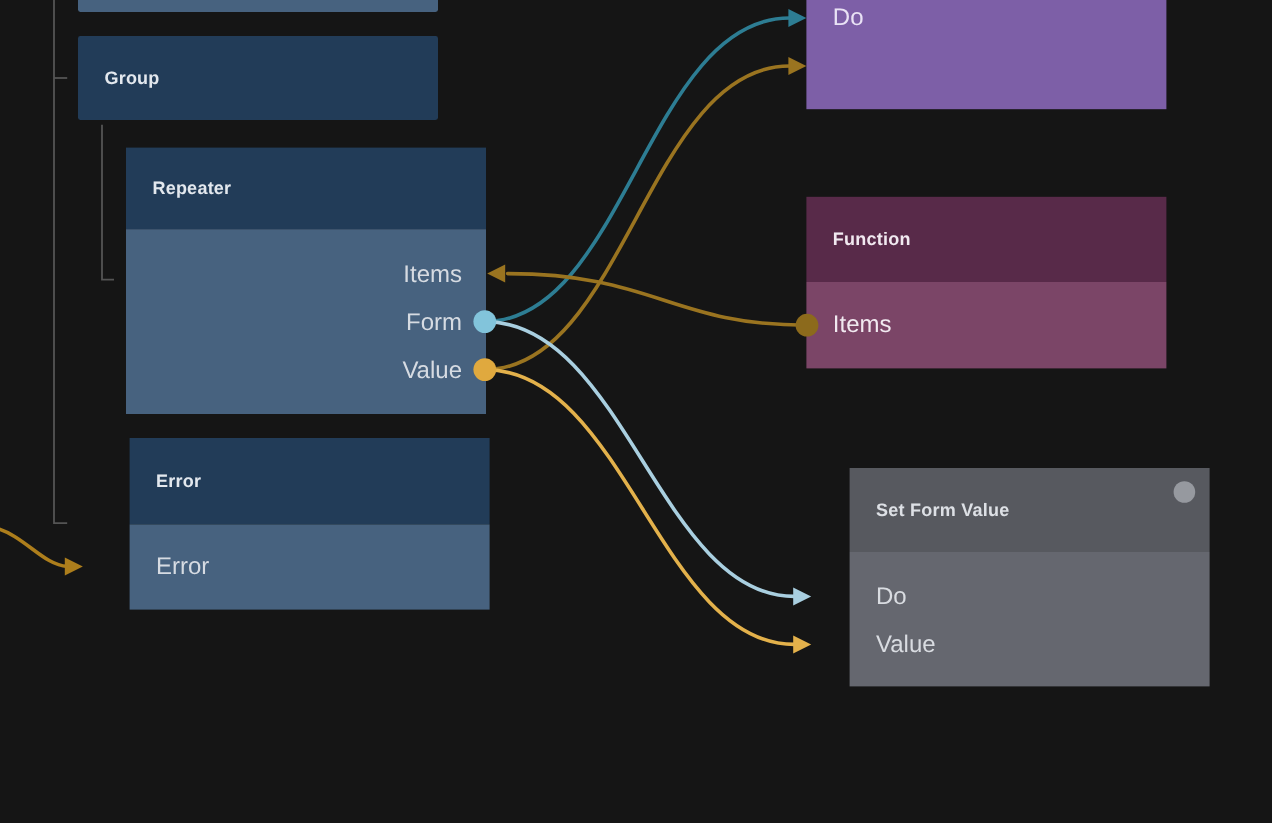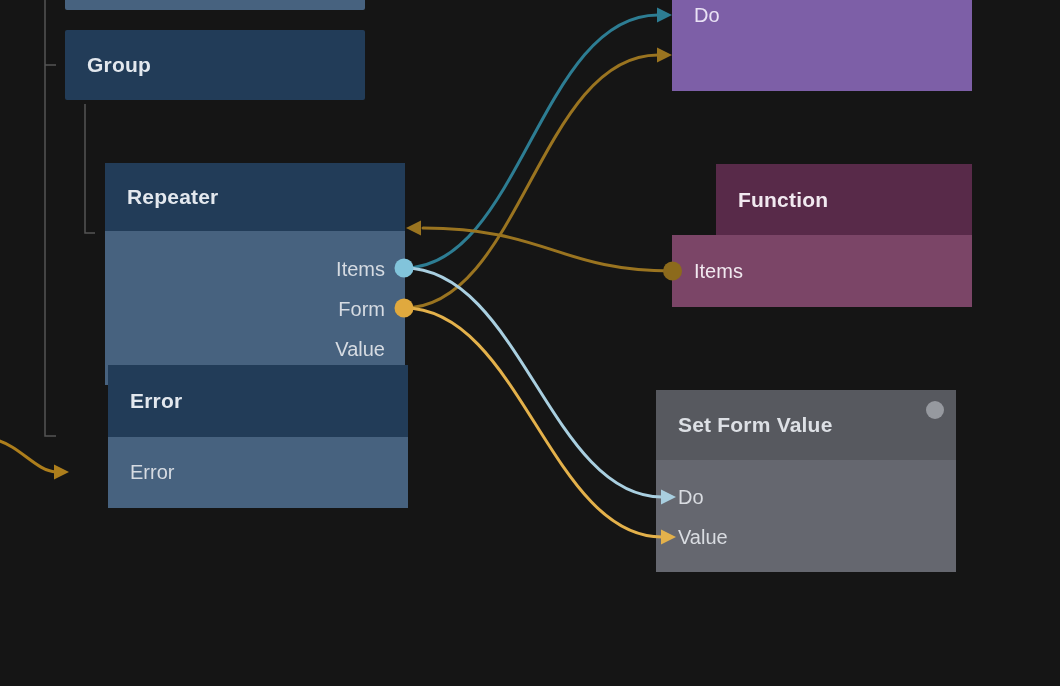--- a/index.html
+++ b/index.html
@@ -4,35 +4,35 @@
 <style>
   html,body { margin:0; padding:0; background:#151515; }
   .canvas {
     position:relative; width:1060px; height:686px; overflow:hidden;
     background:#151515;
     font-family:"Liberation Sans","DejaVu Sans",sans-serif;
   }
   .node { position:absolute; width:300px; border-radius:2px; }
   .node-header {
     height:70px; display:flex; align-items:center; box-sizing:border-box;
-    padding:0 22px; font-size:21px; font-weight:700; letter-spacing:0.2px;
+    padding:0 22px; font-size:15px; font-weight:700; letter-spacing:0.2px;
   }
   .node-body { box-sizing:border-box; }
   .port-row {
     height:40px; display:flex; align-items:center; box-sizing:border-box;
     padding:0 22px; font-size:20px; font-weight:400;
   }
   .port-row.right { justify-content:flex-end; padding-right:20px; }
 
   
   .blue  .node-header { background:#223c58; color:#e3e8ee; }
   .blue  .node-body   { background:#47627f; color:#d6dbe2; }
   .blue-collapsed     { background:#223c58; color:#e3e8ee; }
   .purple .node-body  { background:#7d5fa7; color:#e9e2f5; }
-  .plum  .node-header { background:#582a49; color:#f1e9f0;margin-left:44px; }
+  .plum  .node-header { background:#582a49; color:#f1e9f0; }
   .plum  .node-body   { background:#7b4567; color:#f1e9f0; }
   .gray  .node-header { background:#57595f; color:#dde0e5; }
   .gray  .node-body   { background:#65676f; color:#d9dce1; }
 
   .clipped-strip { position:absolute; left:65px; top:0; width:300px; height:10px;
     background:#47627f; border-radius:0 0 2px 2px; }
 
   .status-dot {
     position:absolute; left:270px; top:11px; width:18px; height:18px;
     border-radius:50%; background:#96999f;
@@ -45,21 +45,21 @@
 
 <div class="canvas">
 
   <div class="clipped-strip"></div>
 
   <div class="node blue-collapsed node-header" style="left:65px; top:30px;">
     <span>Group</span>
   </div>
 
   <div class="node blue" style="left:105px; top:123px;">
-    <div class="node-header" style="height:68px;margin-top:40px;">
+    <div class="node-header" style="height:68px;">
       <span>Repeater</span>
     </div>
     <div class="node-body" style="height:154px; padding-top:18px;">
       <div class="port-row right">
         <span>Items</span>
       </div>
       <div class="port-row right">
         <span>Form</span>
       </div>
       <div class="port-row right">
@@ -91,21 +91,21 @@
     <div class="node-header" style="height:71px;">
       <span>Function</span>
     </div>
     <div class="node-body" style="height:72px; padding-top:16px;">
       <div class="port-row">
         <span>Items</span>
       </div>
     </div>
   </div>
 
-  <div class="node gray" style="left:656px; top:390px;">
+  <div class="node gray" style="left:708px; top:390px;">
     <div class="node-header" style="height:70px; position:relative;">
       <span>Set Form Value</span>
       <span class="status-dot"></span>
     </div>
     <div class="node-body" style="height:112px; padding-top:17px;">
       <div class="port-row">
         <span>Do</span>
       </div>
       <div class="port-row">
         <span>Value</span>

